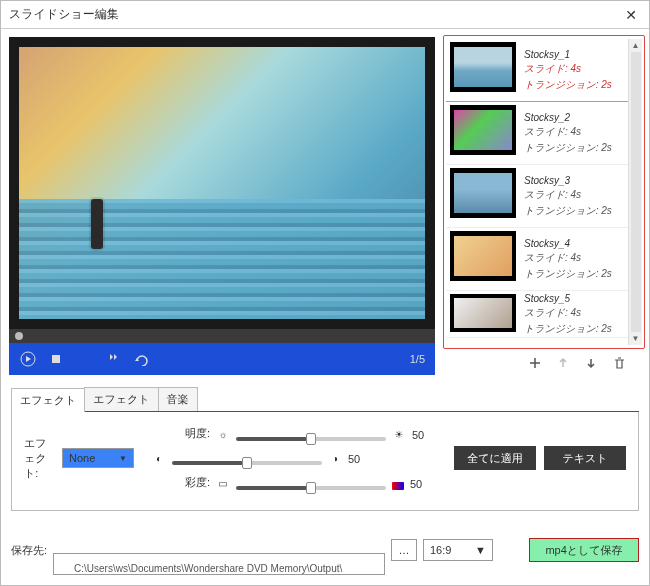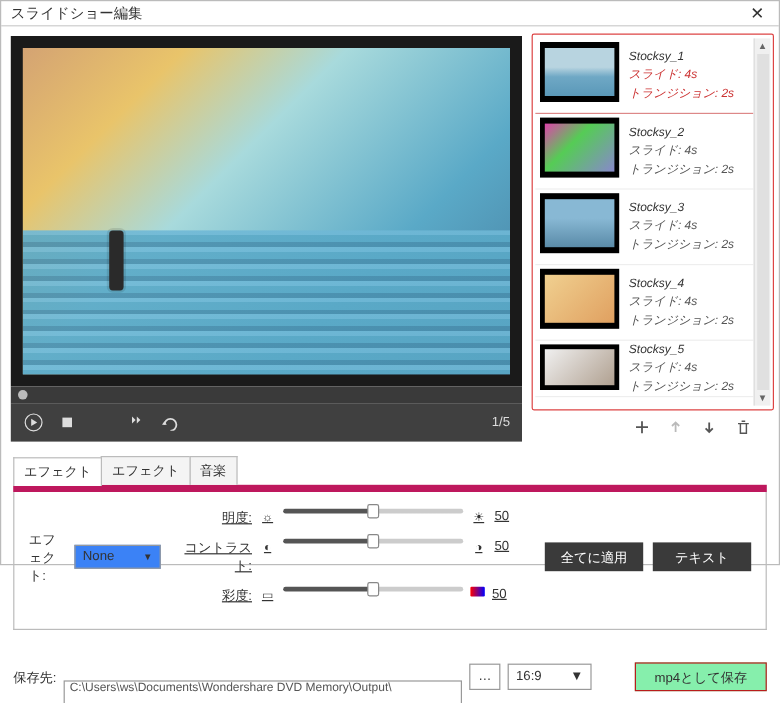--- a/index.html
+++ b/index.html
@@ -1,29 +1,29 @@
 <!DOCTYPE html>
 <html><head>
 <meta charset="utf-8">
 <style>
 * { box-sizing: border-box; margin: 0; padding: 0; font-family: "Meiryo", sans-serif; }
 body { width: 650px; height: 586px; background: #fff; font-size: 11px; color: #333; }
-.window { width: 650px; height: 471px; border: 1px solid #bbb; display: flex; flex-direction: column; }
+.window { width: 650px; height: 586px; border: 1px solid #bbb; display: flex; flex-direction: column; }
 .titlebar { height: 28px; display: flex; align-items: center; padding: 0 8px; border-bottom: 1px solid #ccc; }
 .titlebar .title { flex: 1; font-size: 12px; }
 .titlebar .close { width: 20px; height: 20px; display: flex; align-items: center; justify-content: center; cursor: pointer; font-size: 14px; }
 .upper { display: flex; height: 352px; }
 .preview-area { width: 442px; padding: 8px; }
 .preview { width: 426px; height: 292px; background: #1a1a1a; display: flex; align-items: center; justify-content: center; position: relative; }
 .preview-img { width: 406px; height: 272px; background: linear-gradient(135deg,#d4a373 0%,#e9c46a 20%,#a8dadc 40%,#5aa9c7 70%,#457b9d 100%); position: relative; overflow: hidden; }
 .preview-img::after { content:""; position:absolute; left:72px; bottom:70px; width:12px; height:50px; background:#2a2a2a; border-radius:3px; box-shadow: 0 0 0 2px rgba(0,0,0,0.1); }
 .preview-img .waves { position:absolute; bottom:0; left:0; right:0; height:120px; background: repeating-linear-gradient(180deg,#6fb8d6 0 4px,#5aa9c7 4px 10px,#4a8fae 10px 14px); opacity:.9; }
 .scrub { height: 14px; background: #3a3a3a; position: relative; }
 .scrub .dot { position:absolute; left:6px; top:3px; width:8px; height:8px; border-radius:50%; background:#bbb; }
-.controls { height: 32px; background: #404040; display: flex; align-items: center; padding: 0 10px; color: #ddd; gap: 10px; }
+.controls { height: 32px; background: #1d4ed8; display: flex; align-items: center; padding: 0 10px; color: #ddd; gap: 10px; }
 .ctrl-btn { width: 18px; height: 18px; display:flex; align-items:center; justify-content:center; cursor:pointer; }
 .ctrl-btn svg { fill:#ddd; }
 .ctrl-spacer { flex:1; }
 .counter { font-size: 11px; }
 .slide-panel { flex:1; padding: 6px 4px 6px 0; display:flex; flex-direction:column; }
 .slide-list-wrap { flex:1; border:1.5px solid #d44; border-radius:2px; padding:3px 2px; display:flex; }
 .slide-list { flex:1; overflow:hidden;font-style:italic; }
 .slide-item { display:flex; height:63px; padding:3px 4px; gap:8px; border-bottom:1px solid #eee; }
 .slide-item.active { border-bottom:1px solid #d88; }
 .active .slide-meta { color:#c33; }
@@ -36,40 +36,40 @@
 .t5 { background:linear-gradient(135deg,#f0f0f0 0%,#b0a090 100%);}
 .slide-meta { display:flex; flex-direction:column; justify-content:center; gap:2px; font-size:10px; color:#555; }
 .slide-meta .name { font-weight:normal; color:#333; }
 .vscroll { width:14px; background:#f0f0f0; display:flex; flex-direction:column; align-items:center; justify-content:space-between; border-left:1px solid #ddd; }
 .vscroll .arrow { font-size:8px; color:#666; padding:2px 0; }
 .vscroll .track { flex:1; width:10px; background:#e0e0e0; position:relative; }
 .slide-actions { height:26px; display:flex; align-items:center; justify-content:flex-end; gap:12px; padding:2px 18px 0 0; }
 .slide-actions .act { width:16px; height:16px; cursor:pointer; color:#555; display:flex; align-items:center; justify-content:center; }
 .slide-actions svg { stroke:#555; fill:none; }
 .tab-section { padding: 6px 10px; }
-.tabs { display:flex; border-bottom:6px solid #be185d;align-items:center; }
+.tabs { display:flex; border-bottom:1px solid #be185d;align-items:center; }
 .tab { padding:4px 8px; border:1px solid #bbb; border-bottom:none; margin-right:-1px; background:#f4f4f4; cursor:pointer; font-size:11px; }
 .tab.active { background:#fff; position:relative; top:1px; }
 .tab-body { border:1px solid #bbb; border-top:none; padding:14px 12px 18px; }
 .eff-row { display:flex; align-items:center; gap:8px; margin-bottom:2px; }
 .eff-row .lbl { width:60px; font-size:11px; }
 .dropdown { width:130px; height:20px; border:1px solid #999; background:#3b82f6; display:flex; align-items:center; padding:0 6px; justify-content:space-between; cursor:pointer; }
 .dropdown .dd-arrow { font-size:8px; }
 .sliders { flex:1; display:flex; flex-direction:column; gap:10px; margin-left:10px; }
-.slider-row { display:flex; align-items:flex-start; gap:6px; font-size:11px;text-decoration:underline; }
+.slider-row { display:flex; align-items:flex-end; gap:6px; font-size:11px; }
 .slider-row .slbl { width:58px; text-align:right; }
 .slider-row .sicon { width:14px; height:14px; display:flex; align-items:center; justify-content:center; font-size:10px; }
 .slider { width:150px; height:4px; background:linear-gradient(to right,#555 0%,#555 50%,#ccc 50%,#ccc 100%); position:relative; border-radius:2px; }
 .slider .knob { position:absolute; left:50%; top:-4px; width:10px; height:12px; background:#fff; border:1px solid #888; border-radius:2px; transform:translateX(-50%); }
 .slider-row .sval { width:20px; }
 .btn-col { display:flex; flex-direction:row; gap:8px; margin-left:14px; }
 .dark-btn { width:82px; height:24px; background:#3a3a3a; color:#fff; display:flex; align-items:center; justify-content:center; font-size:11px; cursor:pointer; }
 .bottom { display:flex; align-items:center; padding:8px 10px; gap:6px; }
 .bottom .blbl { font-size:11px; }
-.path-input { flex:1; height:22px; border:1px solid #999; padding:0 4px; display:flex; align-items:flex-start; font-size:10px; color:#555;margin-top:28px; }
+.path-input { flex:1; height:22px; border:1px solid #999; padding:0 20px; display:flex; align-items:flex-end; font-size:10px; color:#555;margin-top:28px; }
 .dots-btn { width:26px; height:22px; border:1px solid #999; display:flex; align-items:center; justify-content:center; cursor:pointer; }
 .ratio-dd { width:70px; height:22px; border:1px solid #999; display:flex; align-items:center; justify-content:space-between; padding:0 6px; cursor:pointer; }
 .save-btn { width:110px; height:24px; border:1px solid #b91c1c; display:flex; align-items:center; justify-content:center; cursor:pointer; background:#86efac; margin-left:30px;text-align:center; }
 </style>
 </head>
 <body>
 
 <div class="window">
   <div class="titlebar">
     <div class="title">スライドショー編集</div>
@@ -218,21 +218,20 @@
           <div class="slider-row">
             <div class="slbl">明度:</div>
             <div class="sicon">☼</div>
             <div class="slider">
                 <div class="knob"></div>
               </div>
             <div class="sicon">☀</div>
             <div class="sval">50</div>
           </div>
           <div class="slider-row">
-            <div class="slbl">コントラスト:</div>
             <div class="sicon">◐</div>
             <div class="slider">
                 <div class="knob"></div>
               </div>
             <div class="sicon">◑</div>
             <div class="sval">50</div>
           </div>
           <div class="slider-row">
             <div class="slbl">彩度:</div>
             <div class="sicon">▭</div>

